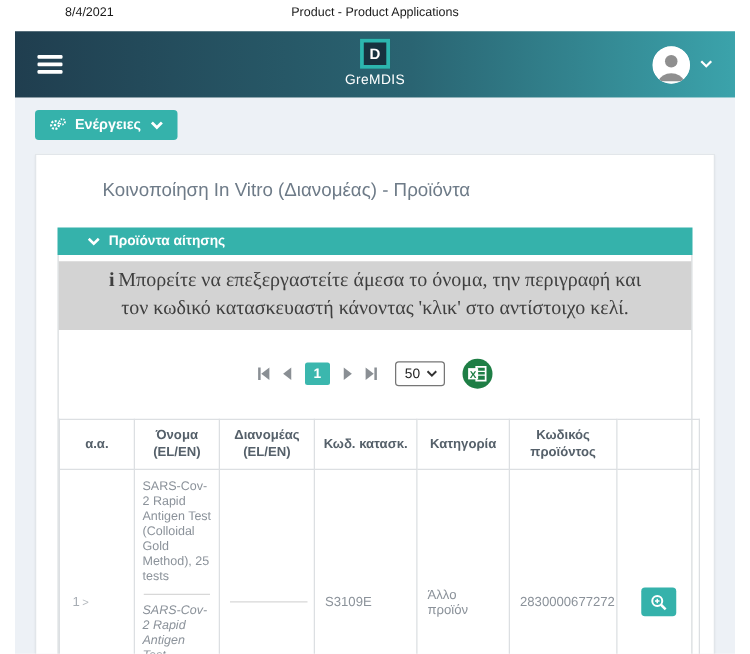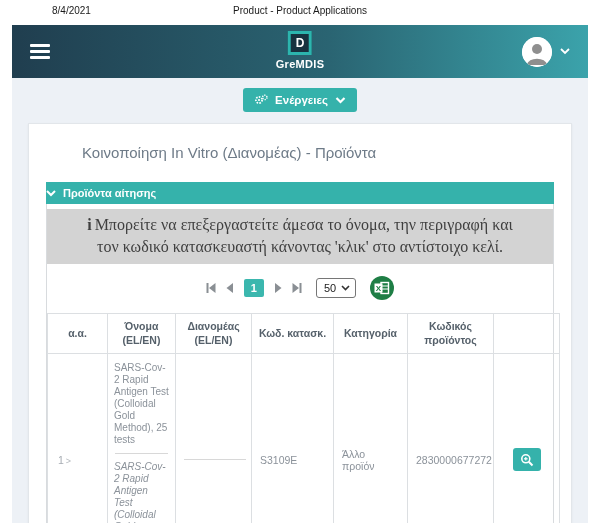--- a/index.html
+++ b/index.html
@@ -15,51 +15,51 @@
   .app { margin:0 12px; }
 
   .navbar { height:53px; display:flex; align-items:center; justify-content:space-between;
             background:linear-gradient(90deg,#203e4f 0%, #2a6472 55%, #3ba3ab 100%);
             padding:0 18px; position:relative; }
   .hamburger { width:20px; cursor:pointer; }
   .hamburger span { display:block; height:3px; background:#ffffff; border-radius:1px; margin:3px 0; }
   .brand { position:absolute; left:50%; top:6px; transform:translateX(-50%); text-align:center; }
   .brand-box { width:24px; height:24px; margin:0 auto; border:3px solid #2cb5ae; background:#17323f;
                color:#ffffff; font-weight:bold; font-size:12px; line-height:18px; text-align:center; }
-  .brand-name { color:#ffffff; font-weight:bold; font-size:11px; margin-top:3px; letter-spacing:.3px; }
+  .brand-name { color:#ffffff; font-weight:normal; font-size:11px; margin-top:3px; letter-spacing:.3px; }
   .user { display:flex; align-items:center; gap:8px; cursor:pointer; }
   .avatar { width:30px; height:30px; border-radius:50%; background:#ffffff; overflow:hidden; }
 
   
   .content { background:#edf1f6; min-height:445px; padding:10px 16px 16px; }
-  .actions-row { display:flex; justify-content:center; }
+  .actions-row { display:flex; justify-content:flex-start; }
   .btn-actions { display:inline-flex; align-items:center; gap:7px; background:#35b2ab; color:#fff;
                  border:none; border-radius:3px; height:24px; padding:0 11px; font-size:11.5px;
                  font-weight:bold; font-family:"Liberation Sans",sans-serif; cursor:pointer; }
 
   .card { background:#ffffff; border:1px solid #e2e6ea; box-shadow:0 1px 2px rgba(0,0,0,.06);
           margin-top:11px; padding:20px 17px 18px; }
   .page-title { font-size:15px; font-weight:400; color:#6e7b88;margin-left:36px; }
 
   .panel { margin-top:21px; }
   .panel-header { background:#35b2ab; color:#ffffff; font-size:11px; font-weight:bold;
-                  padding:5px 0; display:flex; align-items:center; gap:7px; cursor:pointer; }
+                  padding:5px 24px; display:flex; align-items:center; gap:7px; cursor:pointer; }
   .panel-body { border:1px solid #d8dbde; border-top:none; padding-top:5px; background:#fff; }
 
   .info-box { background:#d3d3d3; color:#3f3f3f; font-family:"Liberation Serif", serif;
               font-size:16px; text-align:center; padding:5px 28px 7px; line-height:1.35; }
   .info-box b { font-weight:bold; margin-right:3px; }
 
   .pagination { display:flex; align-items:center; justify-content:center; gap:7px; padding:9px 0 8px; }
   .pg-icon { display:inline-flex; cursor:pointer; }
   .pg-current { width:20px; height:18px; background:#3bb7ae; color:#fff; font-size:11px; font-weight:bold;
                 display:inline-flex; align-items:center; justify-content:center; border-radius:2px;
                 margin:0 2px; cursor:pointer; }
   .page-size { display:inline-flex; align-items:center; gap:5px; border:1px solid #767676; border-radius:3px;
-               height:20px; padding:0 5px 0 7px; font-size:11px; color:#222; margin:5px 6px; cursor:pointer; background:#fff; }
+               height:20px; padding:0 5px 0 7px; font-size:11px; color:#222; margin:16px 6px; cursor:pointer; background:#fff; }
   .pg-summary { font-size:11px; font-weight:bold; color:#6e7b88; margin:0 4px; }
   .excel-btn { display:inline-flex; cursor:pointer; }
 
   
   table { width:100%; border-collapse:collapse; table-layout:fixed; margin-top:2px; }
   th, td { border:1px solid #dcdfe2; }
   th { font-size:10.5px; color:#55606a; font-weight:bold; text-align:center; padding:6px 2px; height:40px;
        line-height:1.3; }
   td { font-size:10.5px; color:#8b929a; vertical-align:middle; padding:6px 8px; }
   .col-idx { width:60px; } .col-name { width:68px; } .col-desc { width:76px; }

